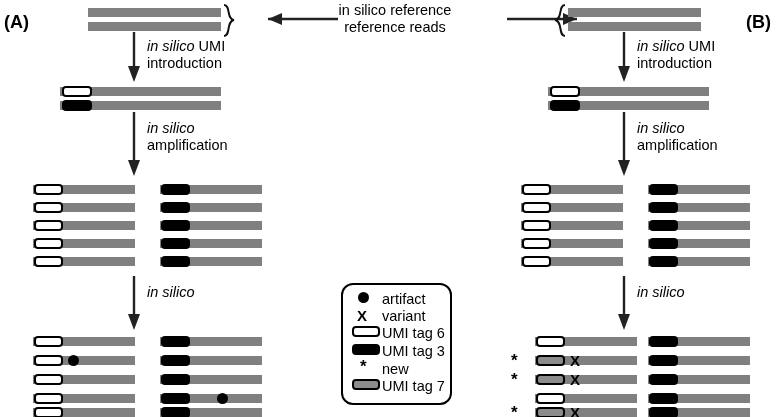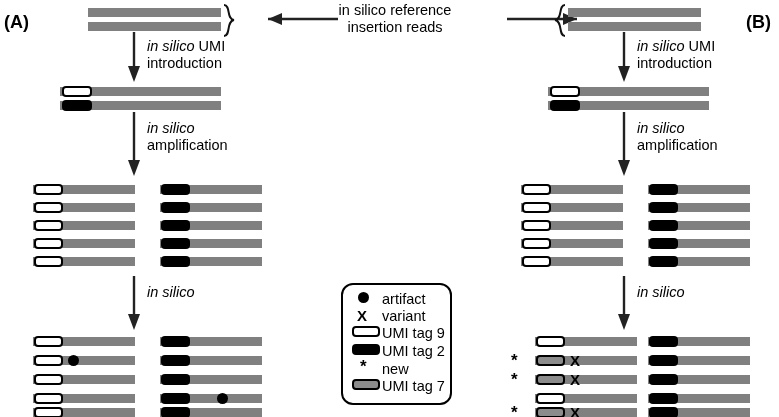--- a/index.html
+++ b/index.html
@@ -43,21 +43,21 @@
 </head>
 <body>
 
 <div class="stage">
 
   <div class="abs panel-letter" style="left:4px;top:12px;">(A)</div>
   <div class="abs panel-letter" style="left:746px;top:12px;">(B)</div>
 
   <div class="abs centered-label" style="left:330px;top:2px;width:130px;">
     <div><span class="it">in silico</span><span> reference</span></div>
-    <div>insertion reads</div>
+    <div>reference reads</div>
   </div>
 
   <svg class="abs" style="left:250px;top:10px;width:90px;height:20px;">
     <line x1="88" y1="9" x2="18" y2="9" stroke="#222" stroke-width="2.6"></line>
     <polygon points="18,9 32,3 32,15" fill="#222"></polygon>
   </svg>
   <svg class="abs" style="left:505px;top:10px;width:90px;height:20px;">
     <line x1="2" y1="9" x2="72" y2="9" stroke="#222" stroke-width="2.6"></line>
     <polygon points="72,9 58,3 58,15" fill="#222"></polygon>
   </svg>
@@ -269,24 +269,24 @@
 
   <div class="legend-box" style="left:341px;top:283px;width:111px;height:122px;"></div>
 
   <div class="legend-swatch" style="left:358px;top:292px;width:11px;height:11px;border-radius:50%;background:#000;"></div>
   <div class="legend-text" style="left:382px;top:292px;">artifact</div>
 
   <div class="legend-swatch" style="left:357px;top:309px;font-size:15px;font-weight:bold;line-height:13px;">X</div>
   <div class="legend-text" style="left:382px;top:309px;">variant</div>
 
   <div class="umi t1" style="left:352px;top:326px;width:28px;height:11px;"></div>
-  <div class="legend-text" style="left:382px;top:326px;">UMI tag 9</div>
+  <div class="legend-text" style="left:382px;top:326px;">UMI tag 6</div>
 
   <div class="umi t2" style="left:352px;top:344px;width:28px;height:11px;"></div>
-  <div class="legend-text" style="left:382px;top:344px;">UMI tag 2</div>
+  <div class="legend-text" style="left:382px;top:344px;">UMI tag 3</div>
 
   <div class="legend-swatch" style="left:360px;top:360px;font-size:17px;font-weight:bold;line-height:13px;">*</div>
   <div class="legend-text" style="left:382px;top:362px;">new</div>
 
   <div class="umi t3" style="left:352px;top:379px;width:28px;height:11px;"></div>
   <div class="legend-text" style="left:382px;top:379px;">UMI tag 7</div>
 
 </div>
 
 </body></html>

